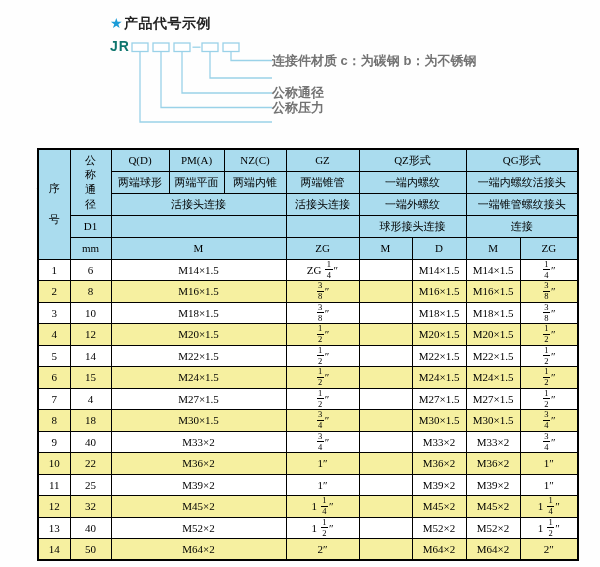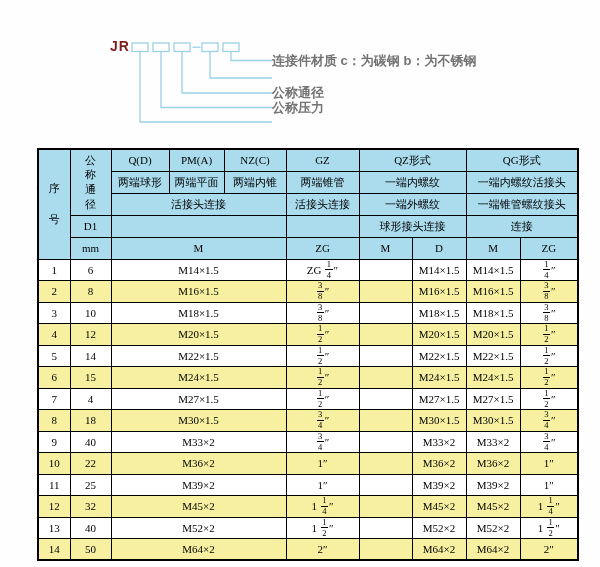--- a/index.html
+++ b/index.html
@@ -13,21 +13,21 @@
   .diagram-svg { position:absolute; left:0; top:0; width:600px; height:135px; }
   .star-title {
     position:absolute; left:110px; top:15px;
     font-family:"Liberation Sans","DejaVu Sans",sans-serif;
     font-weight:bold; font-size:14px; color:#222; letter-spacing:0.5px;
   }
   .star-title .star { color:var(--star, #1b9cd8); margin-right:1px; }
   .jr-prefix {
     position:absolute; left:110px; top:38px;
     font-family:"Liberation Sans","DejaVu Sans",sans-serif;
-    font-weight:bold; font-size:14px; color:#7f1d1d; letter-spacing:1px;text-align:right;
+    font-weight:bold; font-size:14px; color:#0f766e; letter-spacing:1px;text-align:right;
   }
   .dlabel {
     position:absolute; left:272px; transform:translateY(-50%);
     font-family:"Liberation Sans","DejaVu Sans",sans-serif;
     font-weight:bold; font-size:13px; color:#737373; white-space:nowrap;
   }
   
   .table-title {
     position:absolute; left:37px; top:126px;
     font-weight:bold; font-size:17px; color:#000; letter-spacing:1.5px;margin-top:47px;
@@ -70,20 +70,23 @@
       <rect x="223" y="43" width="16" height="8.5" fill="#ffffff"></rect>
 
       <polyline points="231,51.5 231,60.5 272,60.5"></polyline>
       <polyline points="210,51.5 210,78 272,78"></polyline>
       <polyline points="182,51.5 182,93 272,93"></polyline>
       <polyline points="161,51.5 161,107.5 272,107.5"></polyline>
       <polyline points="140,51.5 140,122 272,122"></polyline>
     </g>
   </svg>
 
+  <div class="star-title">
+    <span class="star">★</span><span>产品代号示例</span>
+  </div>
   <div class="jr-prefix">JR</div>
 
   <div class="dlabel" style="top:61px">连接件材质  c：为碳钢  b：为不锈钢</div>
   <div class="dlabel" style="top:93px">公称通径</div>
   <div class="dlabel" style="top:108px">公称压力</div>
 
   <div class="table-title">螺母连接形式参考表</div>
 
   <table class="ref">
     <colgroup>

